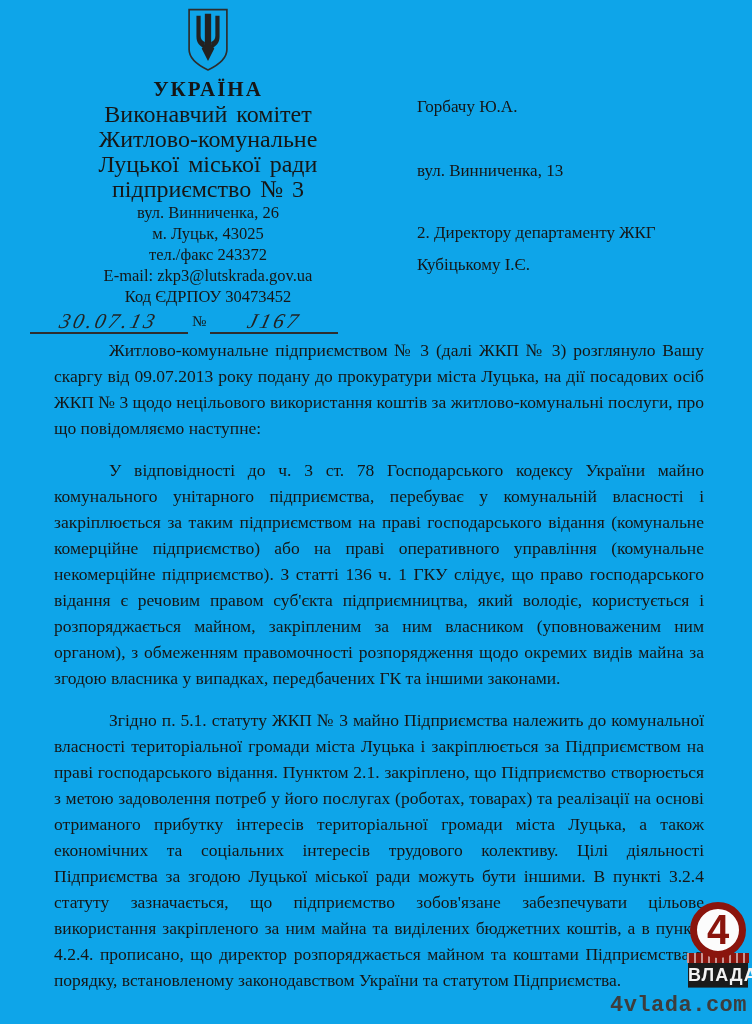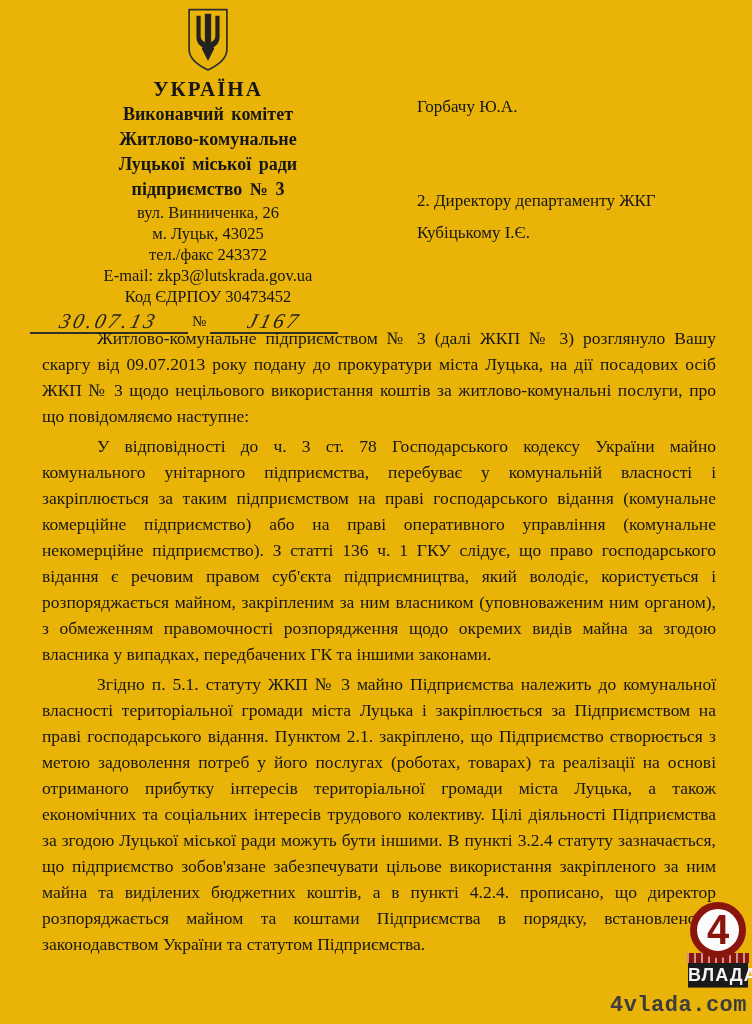--- a/index.html
+++ b/index.html
@@ -1,26 +1,26 @@
 <!DOCTYPE html>
 <html><head>
 <meta charset="utf-8">
 <style>
   html,body { margin:0; padding:0; background:#e8e8e8; }
   .sheet {
     position:relative; width:752px; height:1024px; margin:0 auto;
-    background:#eab308; color:#161616;
+    background:#0ea5e9; color:#161616;
     font-family:"Liberation Serif", serif; overflow:hidden;
   }
 
   
   .letterhead { position:absolute; top:8px; left:28px; width:360px; text-align:center; }
   .emblem { display:block; margin:0 auto 4px auto; }
   .country { font-size:21px; font-weight:bold; letter-spacing:2px; line-height:26px; }
-  .org-line { font-size:18px; font-weight:bold; line-height:25px; word-spacing:3px; }
+  .org-line { font-size:24px; font-weight:normal; line-height:25px; word-spacing:3px; }
   .addr-line { font-size:16.5px; line-height:21px; }
 
   .refline { margin-top:3px; text-align:left; padding-left:2px; white-space:nowrap; }
   .u { display:inline-block; border-bottom:2px solid #2e2e2e; text-align:center; }
   .u1 { width:158px; }
   .u2 { width:128px; }
   .hw {
     display:inline-block; font-style:italic; font-size:21px; letter-spacing:3px;
     transform:skewX(-14deg); color:#222; line-height:22px;
   }
@@ -30,21 +30,21 @@
   .recipient { position:absolute; left:405px; top:85px; width:330px; font-size:17px; line-height:20px; }
   .recipient div { margin:12px; }
   .gap18 { height:18px; }
   .gap20 { height:20px; }
 
   
   .letter-body {
     position:absolute; top:321px; left:38px; width:682px;
     font-size:17.5px; line-height:26px; text-align:justify;
   }
-  .letter-body p { margin:4px; text-indent:55px; }
+  .letter-body p { margin:16px; text-indent:55px; }
 
   
   .wm { position:absolute; top:902px; right:1px; width:66px; text-align:center; }
   .wm-circle {
     width:42px; height:42px; margin:0 auto; background:#fcfcfc;
     border:7px solid #8a150d; border-radius:50%; position:relative; z-index:2;
   }
   .wm-circle span {
     font-family:"Liberation Sans", sans-serif; font-weight:bold;
     font-size:40px; line-height:40px; color:#8a150d; display:block;
@@ -89,20 +89,21 @@
     <div class="addr-line">Код ЄДРПОУ 30473452</div>
 
     <div class="refline">
       <span class="u u1"><span class="hw">30.07.13</span></span><span class="nosign">№</span><span class="u u2"><span class="hw">Ј167</span></span>
     </div>
   </div>
 
   <div class="recipient">
     <div>Горбачу Ю.А.</div>
     <div class="gap20"></div>
+    <div>вул. Винниченка, 13</div>
     <div class="gap18"></div>
     <div>2. Директору департаменту ЖКГ</div>
     <div>Кубіцькому І.Є.</div>
   </div>
 
   <div class="letter-body">
     <p>Житлово-комунальне підприємством № 3 (далі ЖКП № 3) розглянуло Вашу скаргу від 09.07.2013 року подану до прокуратури міста Луцька, на дії посадових осіб ЖКП № 3 щодо нецільового використання коштів за житлово-комунальні послуги, про що повідомляємо наступне:</p>
     <p>У відповідності до ч. 3 ст. 78 Господарського кодексу України майно комунального унітарного підприємства, перебуває у комунальній власності і закріплюється за таким підприємством на праві господарського відання (комунальне комерційне підприємство) або на праві оперативного управління (комунальне некомерційне підприємство). З статті 136 ч. 1 ГКУ слідує, що право господарського відання є речовим правом суб'єкта підприємництва, який володіє, користується і розпоряджається майном, закріпленим за ним власником (уповноваженим ним органом), з обмеженням правомочності розпорядження щодо окремих видів майна за згодою власника у випадках, передбачених ГК та іншими законами.</p>
     <p>Згідно п. 5.1. статуту ЖКП № 3 майно Підприємства належить до комунальної власності територіальної громади міста Луцька і закріплюється за Підприємством на праві господарського відання. Пунктом 2.1. закріплено, що Підприємство створюється з метою задоволення потреб у його послугах (роботах, товарах) та реалізації на основі отриманого прибутку інтересів територіальної громади міста Луцька, а також економічних та соціальних інтересів трудового колективу. Цілі діяльності Підприємства за згодою Луцької міської ради можуть бути іншими. В пункті 3.2.4 статуту зазначається, що підприємство зобов'язане забезпечувати цільове використання закріпленого за ним майна та виділених бюджетних коштів, а в пункті 4.2.4. прописано, що директор розпоряджається майном та коштами Підприємства в порядку, встановленому законодавством України та статутом Підприємства.</p>
   </div>

